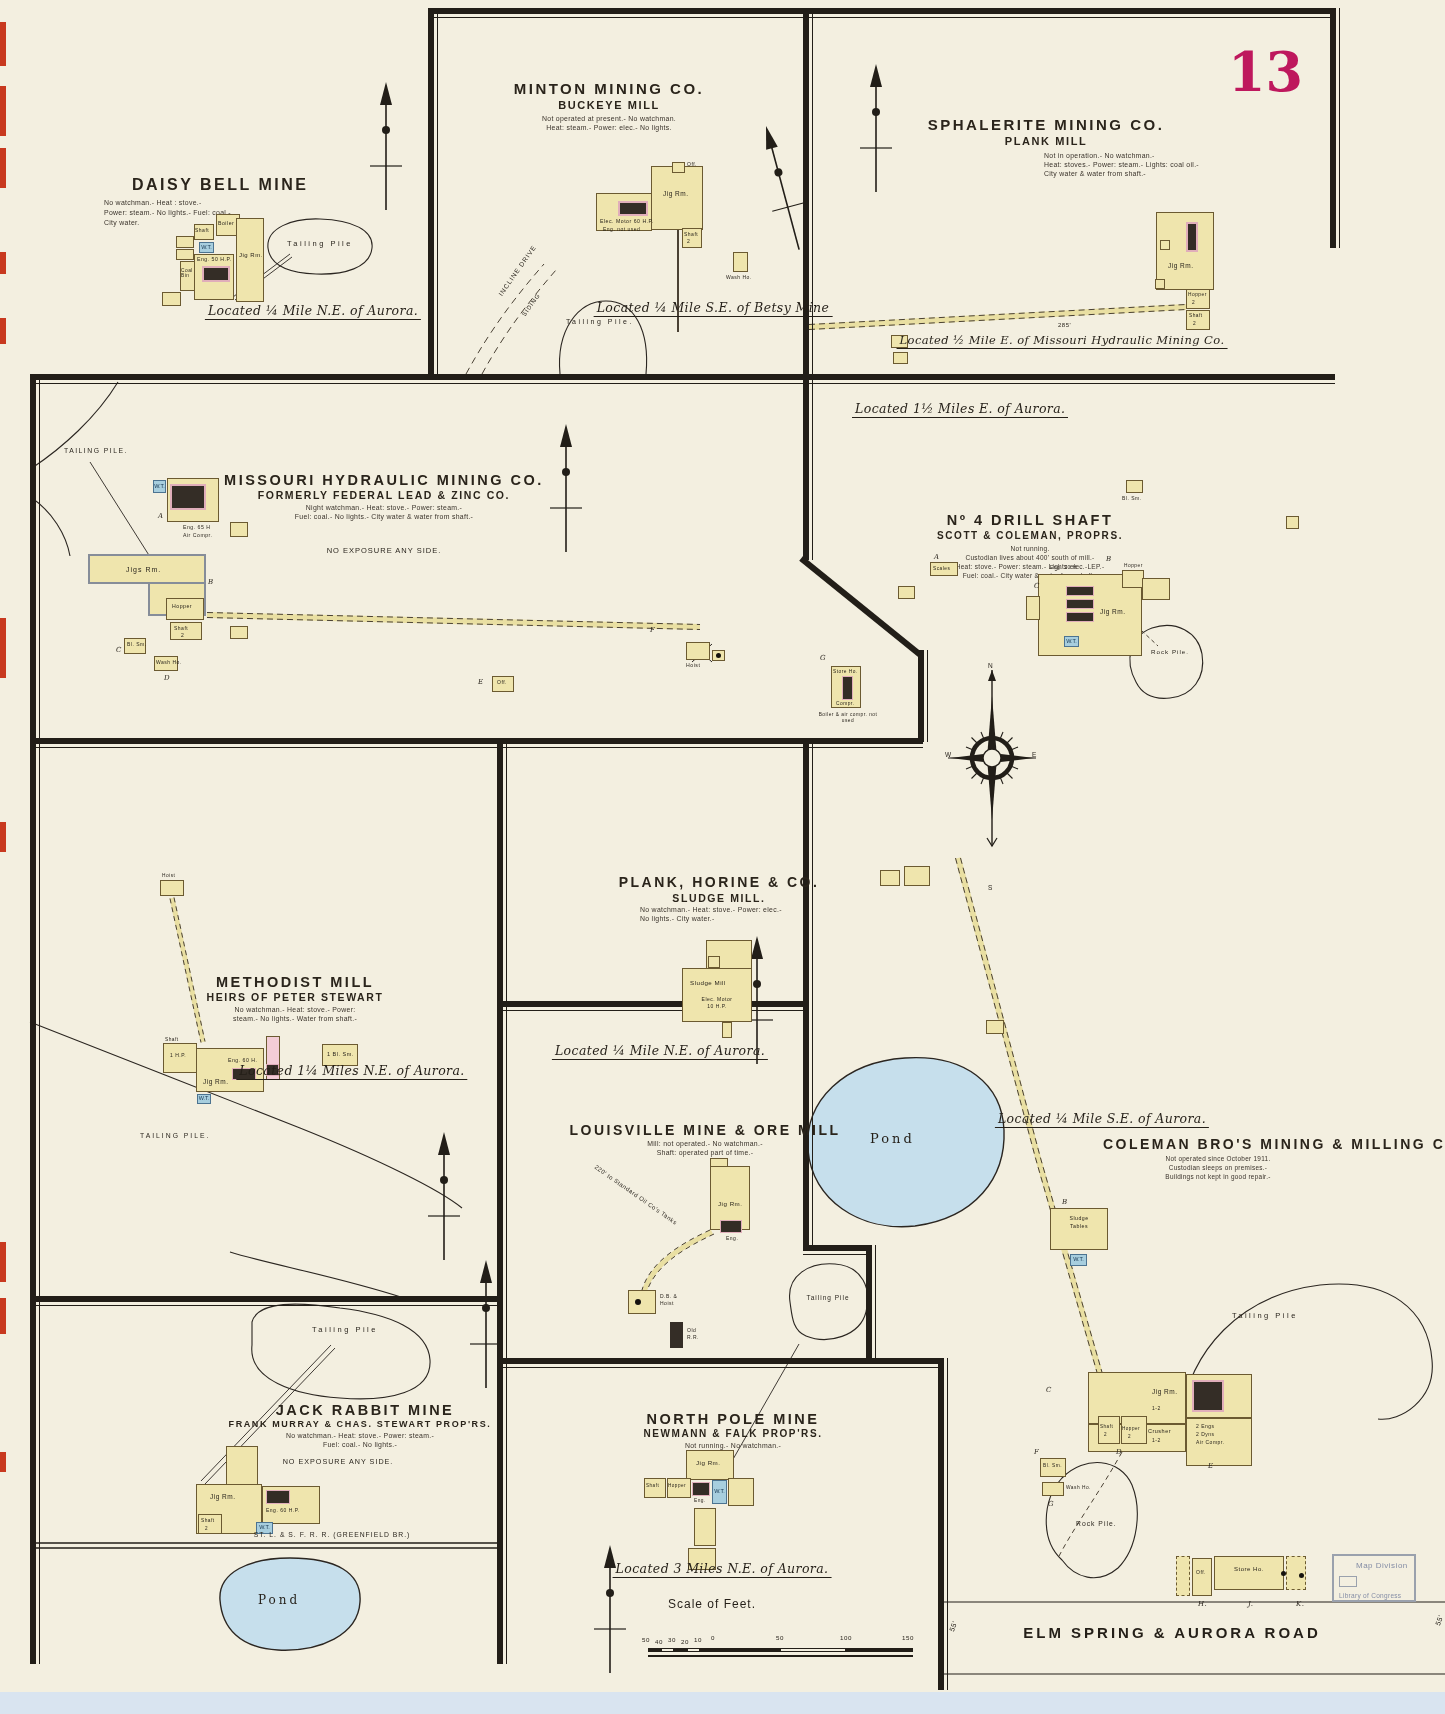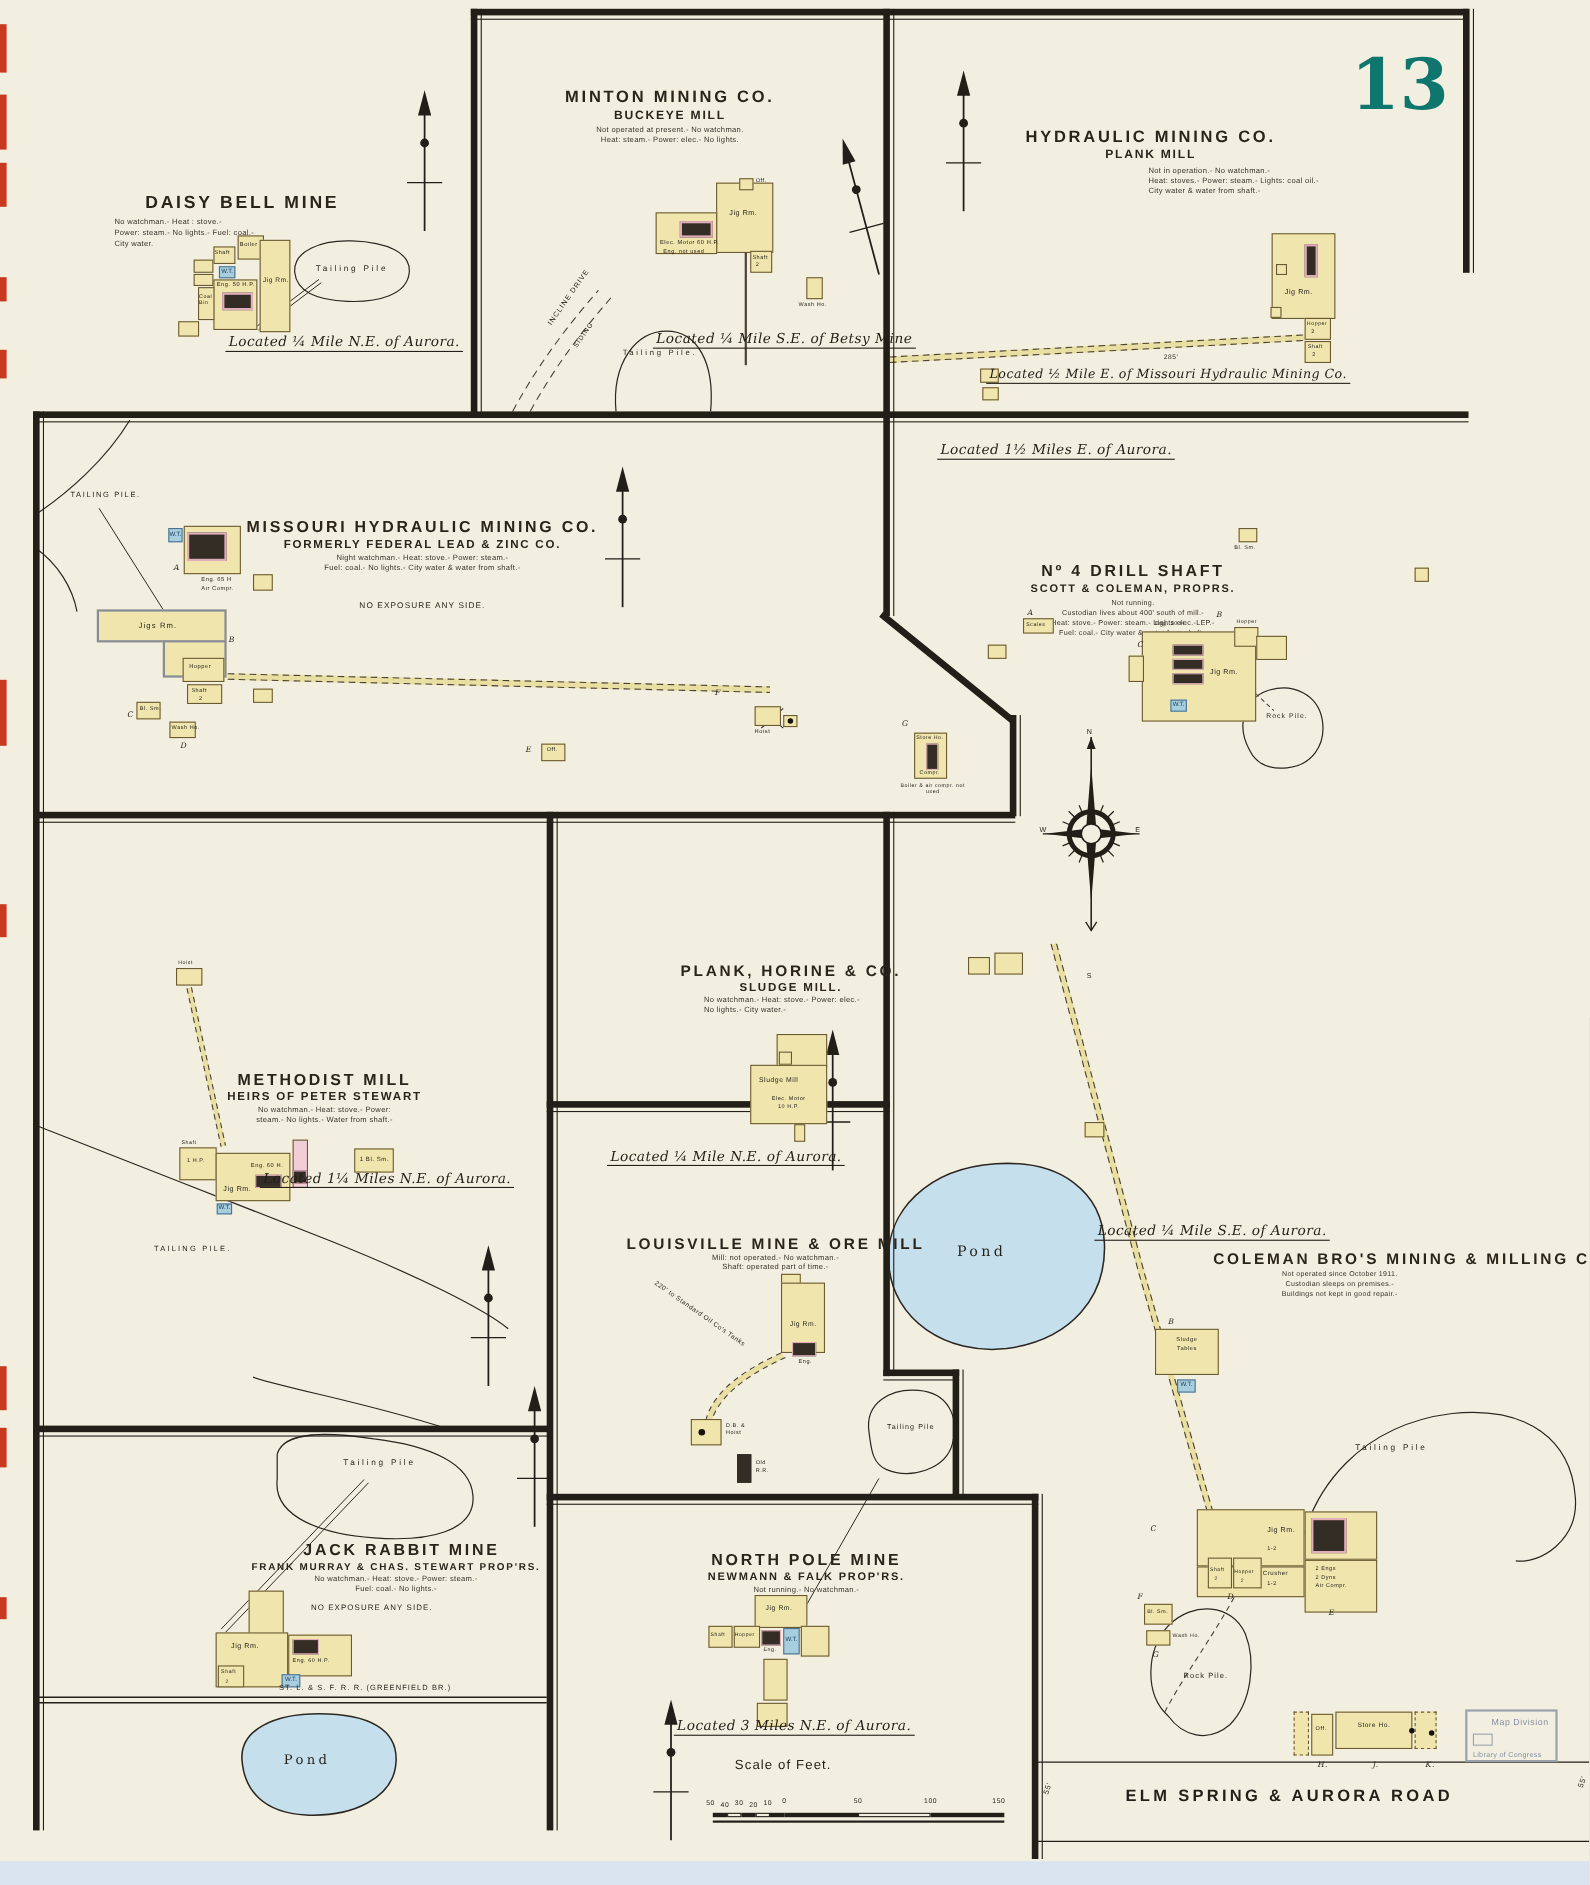--- a/index.html
+++ b/index.html
@@ -23,21 +23,21 @@
   .wt{position:absolute;background:#a7cede;border:1px solid #4c7390;font-size:5.5px;color:#173752;display:flex;align-items:center;justify-content:center;line-height:1;}
   .dashed{border-style:dashed !important;}
   .hbar,.vbar{position:absolute;background:#221e18;}
   .hbar{height:6px;}.vbar{width:6px;}
   .hbar:after{content:"";position:absolute;left:0;right:0;top:9px;height:1px;background:#221e18;}
   .vbar:after{content:"";position:absolute;top:0;bottom:0;left:9px;width:1px;background:#221e18;}
   .diagbar{position:absolute;height:6px;background:#221e18;transform-origin:0 0;}
   .dot{position:absolute;background:#15120e;border-radius:50%;}
   .redmark{position:absolute;left:0;width:6px;background:#c8391f;}
   .oval{position:absolute;border:4px solid #201c16;border-radius:50%;display:flex;flex-direction:column;align-items:center;justify-content:center;}
-  .sheetno{position:absolute;font-family:"DejaVu Serif",serif;font-weight:bold;font-size:64px;color:#0f766e;}
+  .sheetno{position:absolute;font-family:"DejaVu Serif",serif;font-weight:bold;font-size:54px;color:#be185d;}
   .stamp{position:absolute;border:2px solid #9aa1ad;color:#848da5;}
   .seg{position:absolute;}
 </style>
 </head>
 <body>
 
 <div id="page">
 
   <svg class="linework" width="1445" height="1714" viewBox="0 0 1445 1714">
     <defs>
@@ -215,21 +215,21 @@
   <div class="yb" style="left:682px;top:228px;width:20px;height:20px"></div>
   <div class="lb" style="left:684px;top:232px;font-size:5px">Shaft</div>
   <div class="lb" style="left:687px;top:239px;font-size:5px">2</div>
   <div class="yb" style="left:733px;top:252px;width:15px;height:20px"></div>
   <div class="lb" style="left:726px;top:275px;font-size:5px">Wash Ho.</div>
   <div class="lb" style="left:497px;top:293px;font-size:6.5px;letter-spacing:1px;transform:rotate(-55deg);transform-origin:0 0">INCLINE DRIVE</div>
   <div class="lb" style="left:521px;top:314px;font-size:6px;letter-spacing:1px;transform:rotate(-55deg);transform-origin:0 0">SIDING</div>
   <div class="lb tp ctr" style="left:600px;top:318px;font-size:7px">Tailing Pile.</div>
   <div class="lb loc ctr" style="left:713px;top:301px">Located ¼ Mile S.E. of Betsy Mine</div>
 
-  <div class="lb t1 ctr" style="left:1046px;top:116px">HYDRAULIC MINING CO.</div>
+  <div class="lb t1 ctr" style="left:1046px;top:116px">SPHALERITE MINING CO.</div>
   <div class="lb t2 ctr" style="left:1046px;top:135px">PLANK MILL</div>
   <div class="lb nt" style="left:1044px;top:152px">Not in operation.- No watchman.-</div>
   <div class="lb nt" style="left:1044px;top:161px">Heat: stoves.- Power: steam.- Lights: coal oil.-</div>
   <div class="lb nt" style="left:1044px;top:170px">City water &amp; water from shaft.-</div>
   <div class="yb" style="left:1156px;top:212px;width:58px;height:78px"></div>
   <div class="dk" style="left:1186px;top:222px;width:12px;height:30px"></div>
   <div class="lb" style="left:1168px;top:262px;font-size:6.5px">Jig Rm.</div>
   <div class="yb" style="left:1160px;top:240px;width:10px;height:10px"></div>
   <div class="yb" style="left:1155px;top:279px;width:10px;height:10px"></div>
   <div class="yb" style="left:1186px;top:289px;width:24px;height:20px"></div>

